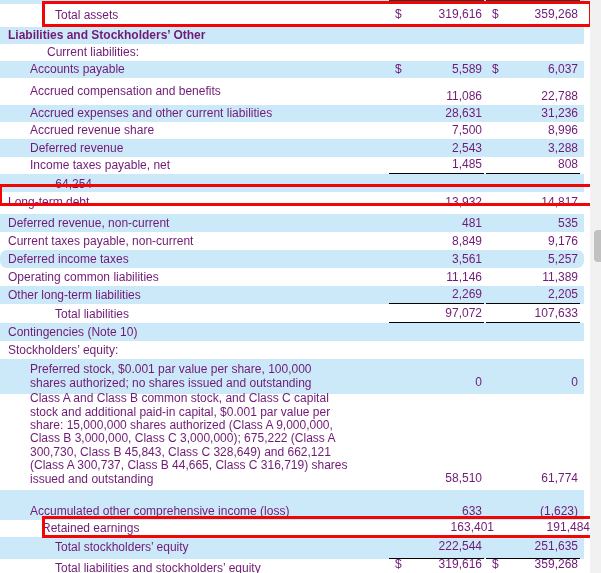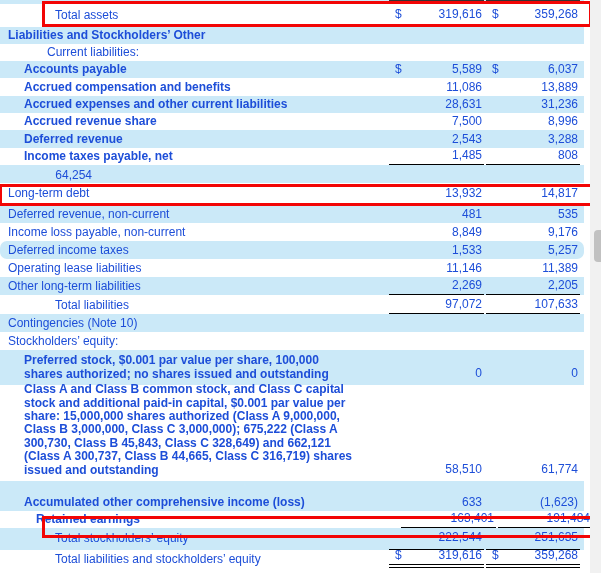--- a/index.html
+++ b/index.html
@@ -3,35 +3,35 @@
 <meta charset="utf-8">
 <style>
   html,body{margin:0;padding:0;background:#ffffff;}
   .page{
     position:relative;
     width:601px;height:573px;
     overflow:hidden;
     background:#ffffff;
     font-family:"Liberation Sans","DejaVu Sans",sans-serif;
     font-size:12px;
-    color:#1d4ed8;
+    color:#701a75;
     -webkit-font-smoothing:antialiased;
   }
   .statement{position:absolute;left:0;top:0;width:584px;}
   .row{display:flex;align-items:flex-end;width:584px;box-sizing:border-box;}
   .row.blue{background:#cbe9f8;}
   .row.bold .label{font-weight:bold;}
   .label{
     flex:1 1 auto;min-width:0;
     line-height:15px;padding-bottom:1px;
     white-space:nowrap;overflow:hidden;
   }
   .row.wrap .label{white-space:pre-line;line-height:13.4px;padding-bottom:2px;}
   .ind0{padding-left:8px;}
-  .ind1{padding-left:24px;font-weight:bold;}
+  .ind1{padding-left:30px;}
   .ind2{padding-left:55px;}
   .vg{
     flex:0 0 auto;display:flex;justify-content:space-between;
     box-sizing:border-box;align-self:stretch;align-items:flex-end;
     line-height:15px;
   }
   .vg1{width:95px;padding:0 2px 1px 6px;}
   .vgspacer{flex:0 0 2px;}
   .vg2{width:94px;padding:0 2px 1px 6px;}
   .vgmargin{flex:0 0 4px;}
@@ -123,30 +123,30 @@
           <div class="cur">$</div>
           <div class="num">5,589</div>
         </div>
         <div class="vgspacer"></div>
         <div class="vg vg2">
           <div class="cur">$</div>
           <div class="num">6,037</div>
         </div>
         <div class="vgmargin"></div>
       </div>
-      <div class="row" style="height: 18px;">
+      <div class="row" style="height: 27px; align-items: center;">
         <div class="label ind1">Accrued compensation and benefits</div>
         <div class="vg vg1">
           <div class="cur"></div>
           <div class="num">11,086</div>
         </div>
         <div class="vgspacer"></div>
         <div class="vg vg2">
           <div class="cur"></div>
-          <div class="num">13,889</div>
+          <div class="num">22,788</div>
         </div>
         <div class="vgmargin"></div>
       </div>
       <div class="row blue" style="height: 17px;">
         <div class="label ind1">Accrued expenses and other current liabilities</div>
         <div class="vg vg1">
           <div class="cur"></div>
           <div class="num">28,631</div>
         </div>
         <div class="vgspacer"></div>
@@ -224,47 +224,47 @@
           <div class="num">481</div>
         </div>
         <div class="vgspacer"></div>
         <div class="vg vg2">
           <div class="cur"></div>
           <div class="num">535</div>
         </div>
         <div class="vgmargin"></div>
       </div>
       <div class="row" style="height: 18px;">
-        <div class="label ind0">Income loss payable, non-current</div>
+        <div class="label ind0">Current taxes payable, non-current</div>
         <div class="vg vg1">
           <div class="cur"></div>
           <div class="num">8,849</div>
         </div>
         <div class="vgspacer"></div>
         <div class="vg vg2">
           <div class="cur"></div>
           <div class="num">9,176</div>
         </div>
         <div class="vgmargin"></div>
       </div>
       <div class="row blue" style="height: 18px; border-radius: 7px;">
         <div class="label ind0">Deferred income taxes</div>
         <div class="vg vg1">
           <div class="cur"></div>
-          <div class="num">1,533</div>
+          <div class="num">3,561</div>
         </div>
         <div class="vgspacer"></div>
         <div class="vg vg2">
           <div class="cur"></div>
           <div class="num">5,257</div>
         </div>
         <div class="vgmargin"></div>
       </div>
       <div class="row" style="height: 18px;">
-        <div class="label ind0">Operating lease liabilities</div>
+        <div class="label ind0">Operating common liabilities</div>
         <div class="vg vg1">
           <div class="cur"></div>
           <div class="num">11,146</div>
         </div>
         <div class="vgspacer"></div>
         <div class="vg vg2">
           <div class="cur"></div>
           <div class="num">11,389</div>
         </div>
         <div class="vgmargin"></div>

